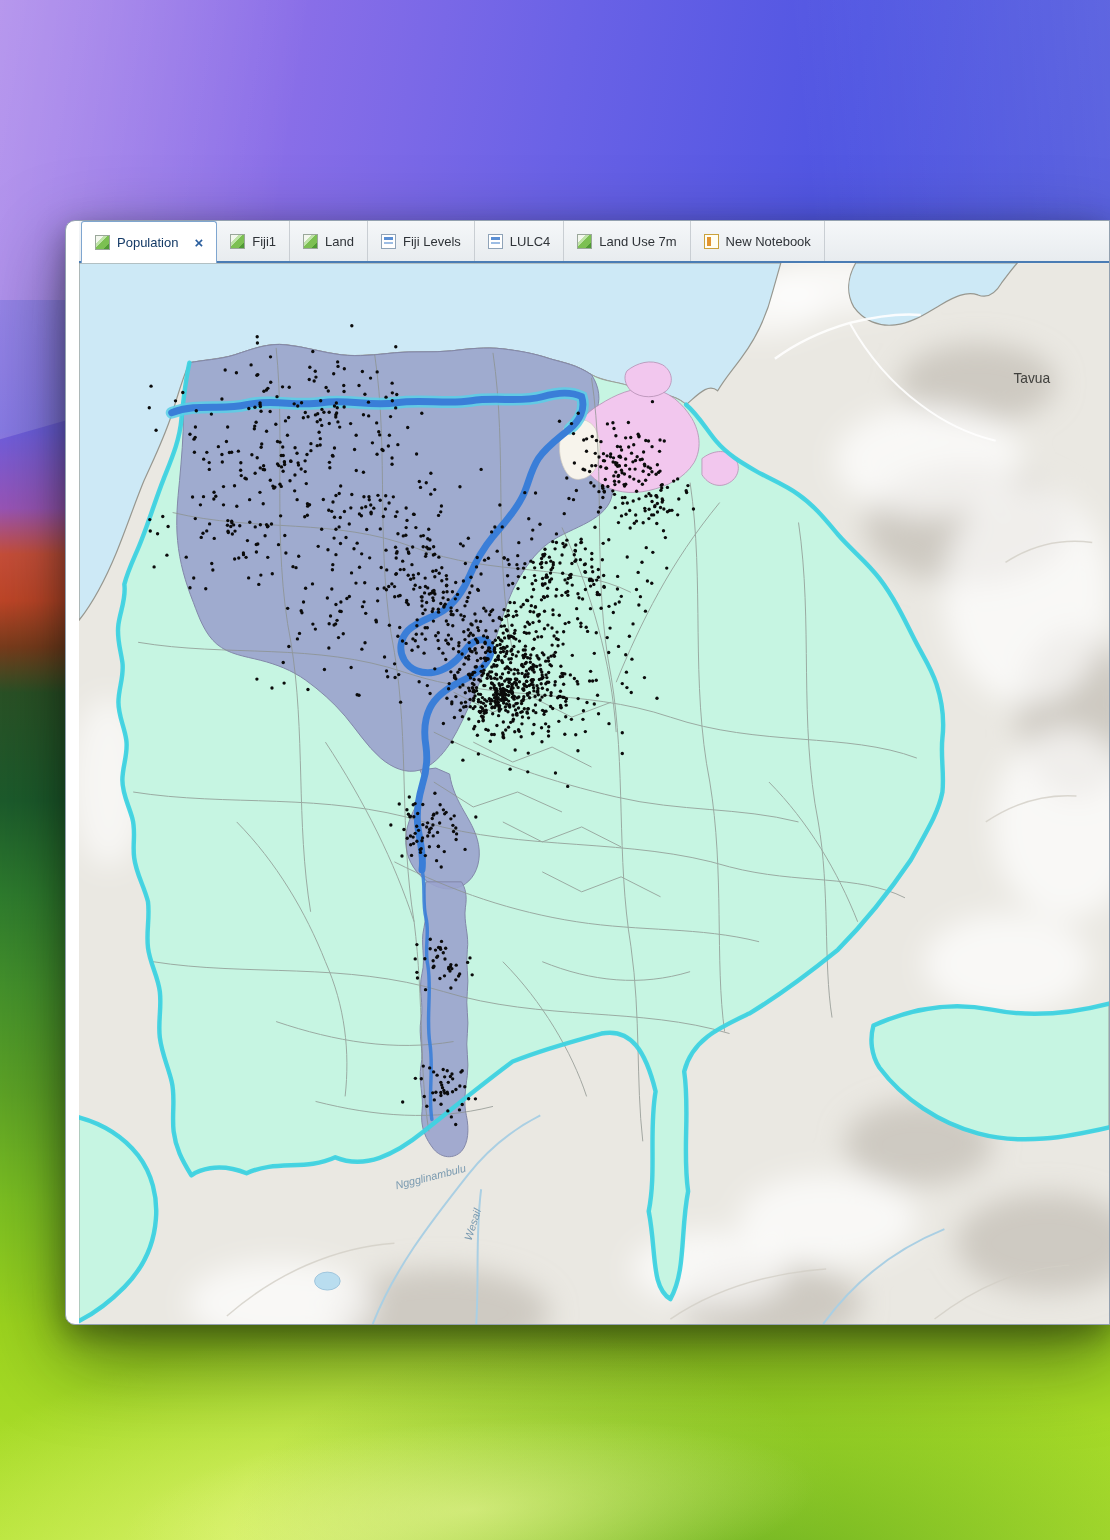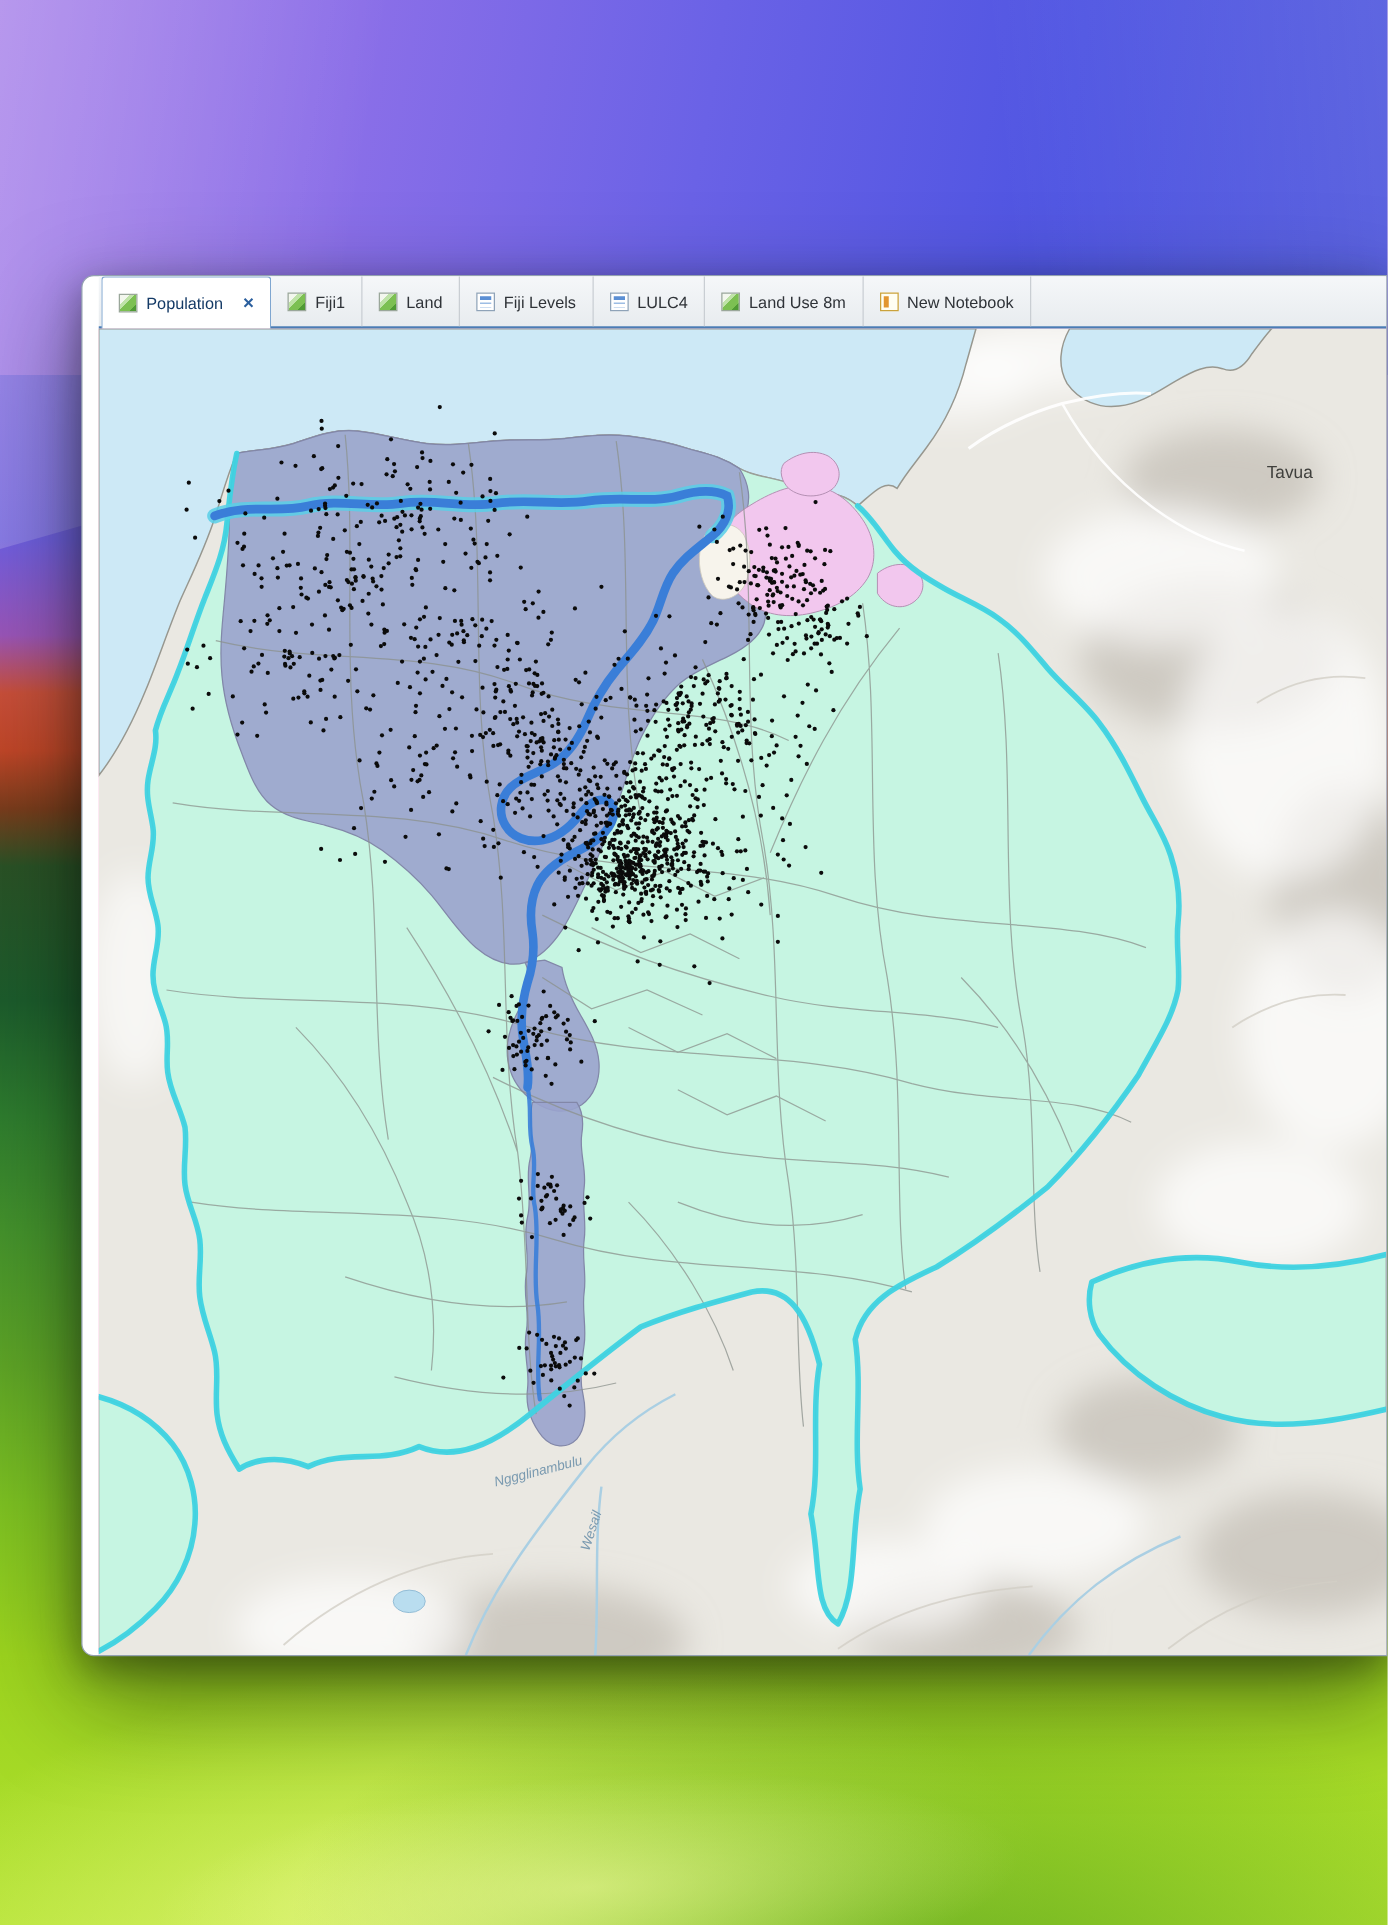--- a/index.html
+++ b/index.html
@@ -48,21 +48,21 @@
   .tclose{color:#2b5f9e;font-weight:700;font-size:15px;margin-left:9px;line-height:1;}
   .ticon{width:15px;height:15px;display:inline-block;position:relative;flex:0 0 15px;box-sizing:border-box;}
   .icon-map{background:linear-gradient(135deg,#f3f7ee 0 28%,#bfe3a8 28% 45%,#7cc052 45% 78%,#4f9a34 78%);border:1px solid #9aa79a;}
   .icon-layout{background:#fff;border:1px solid #8fa3b8;}
   .icon-layout::before{content:"";position:absolute;left:2px;right:2px;top:2px;height:3px;background:#5b8fd4;}
   .icon-layout::after{content:"";position:absolute;left:2px;right:2px;top:7px;bottom:2px;
     background:repeating-linear-gradient(180deg,#9dbde4 0 1.5px,transparent 1.5px 3.5px);}
   .icon-notebook{background:#fffef2;border:1px solid #caa23c;}
   .icon-notebook::before{content:"";position:absolute;left:2px;top:2px;bottom:2px;width:4px;background:#e2952f;}
 
-  .map{flex:1;position:relative;background:#f9a8d4;}
+  .map{flex:1;position:relative;background:#d946ef;}
   .map svg{position:absolute;inset:0;width:100%;height:100%;display:block;}
   text{font-family:"Liberation Sans",sans-serif;}
   .stream-label{font-style:italic;fill:#7a9ab0;font-size:11px;}
   .place-label{fill:#3f3f3c;font-size:14px;}
 </style>
 </head>
 <body>
 
 <div class="sky">
   <div class="streak"></div>
@@ -92,21 +92,21 @@
       <div class="tab">
         <span class="ticon icon-layout"></span>
         <span>Fiji Levels</span>
       </div>
       <div class="tab">
         <span class="ticon icon-layout"></span>
         <span>LULC4</span>
       </div>
       <div class="tab">
         <span class="ticon icon-map"></span>
-        <span>Land Use 8m</span>
+        <span>Land Use 7m</span>
       </div>
       <div class="tab">
         <span class="ticon icon-notebook"></span>
         <span>New Notebook</span>
       </div>
     </div>
   <div class="map">
     <svg id="mapsvg" viewBox="0 0 1045 1063" preserveAspectRatio="none">
       <defs>
         <filter id="soft" x="-50%" y="-50%" width="200%" height="200%">

